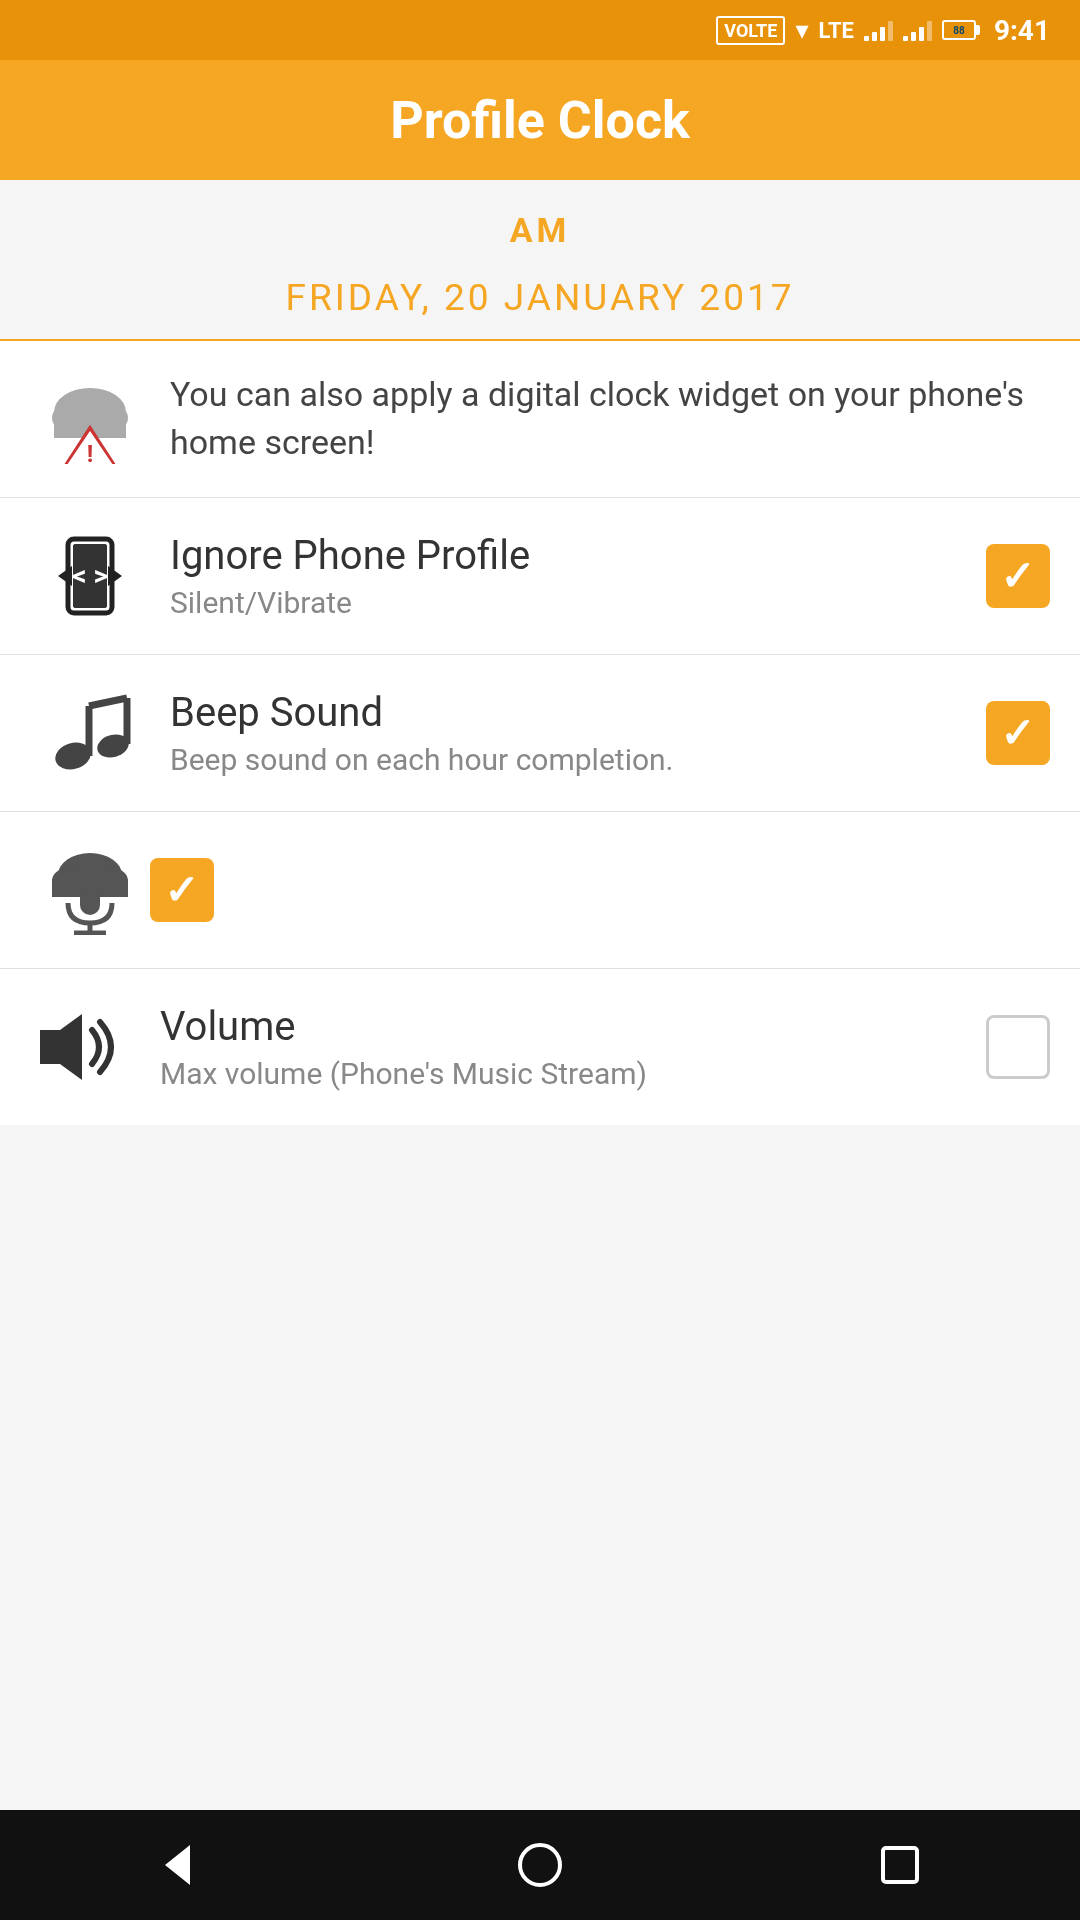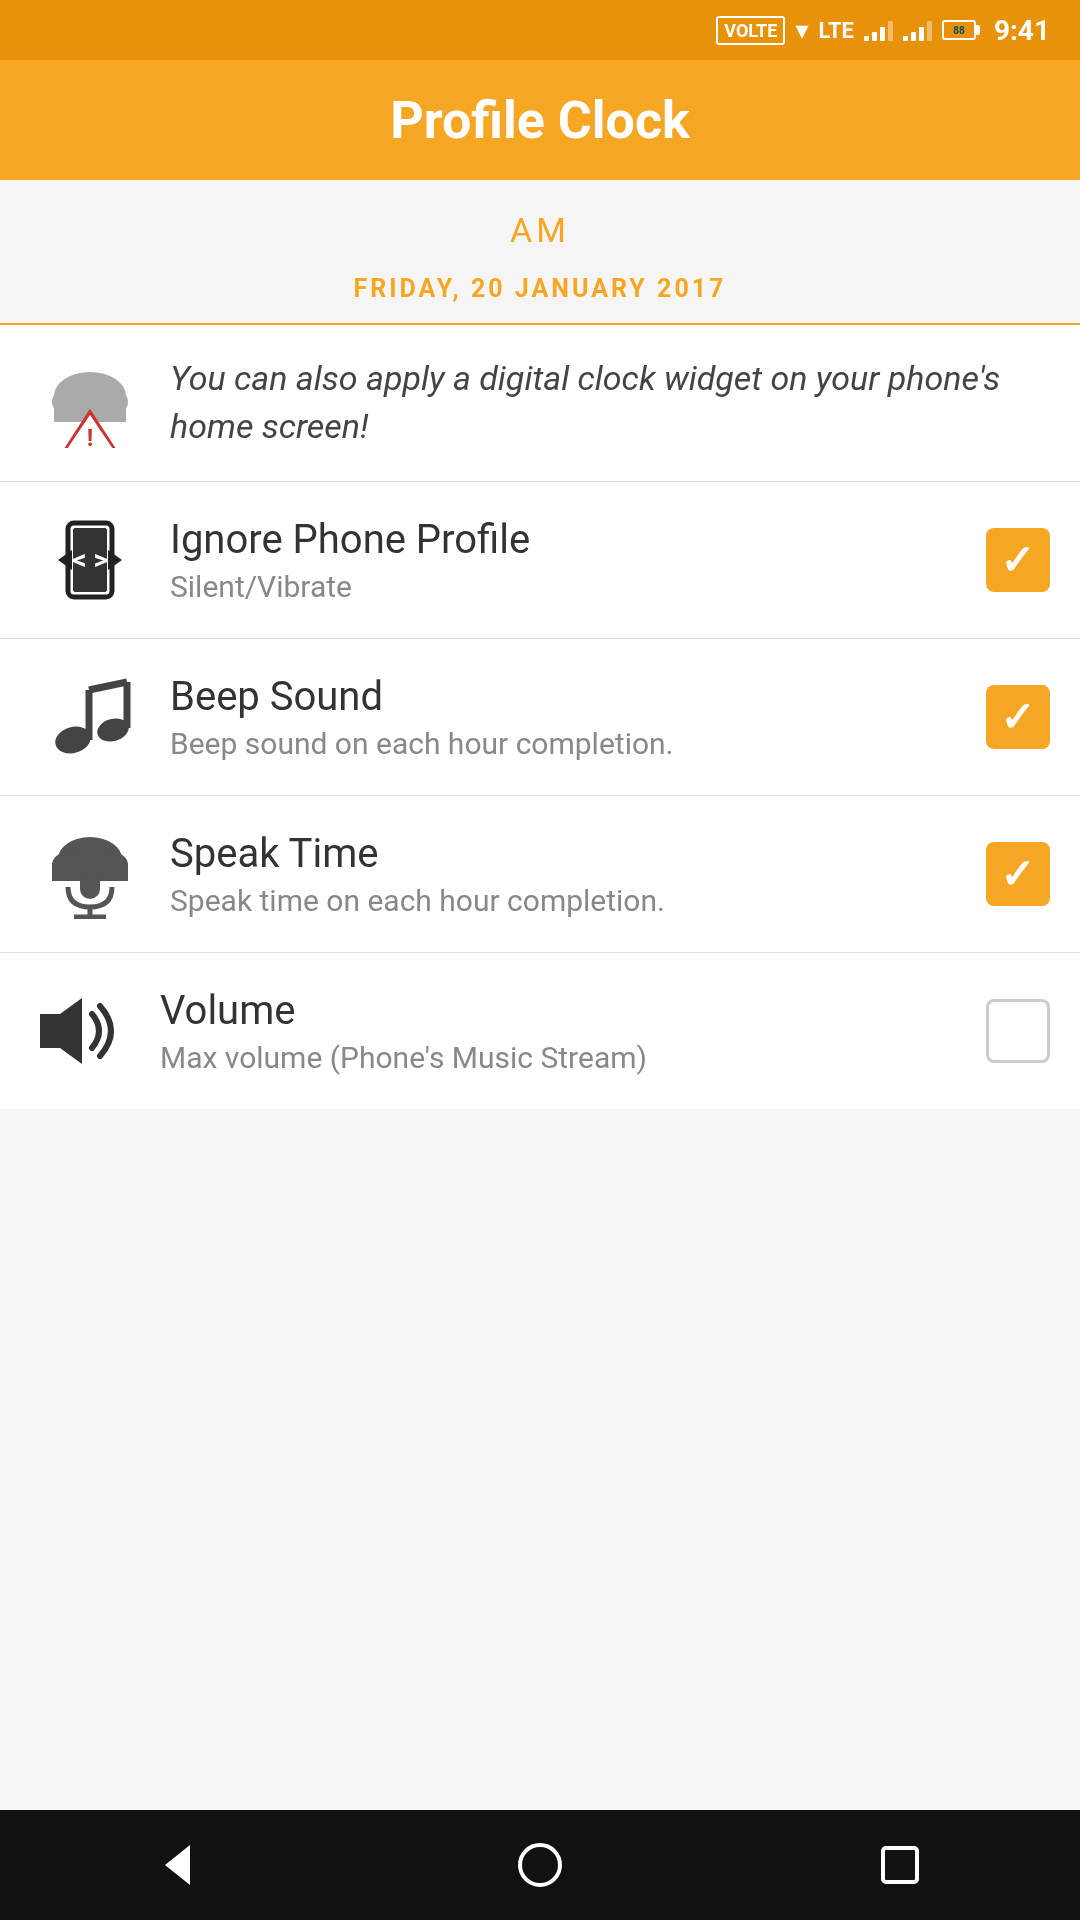--- a/index.html
+++ b/index.html
@@ -95,39 +95,39 @@
       display: flex;
       flex-direction: column;
       align-items: center;
       padding: 30px 0 20px;
       border-bottom: 2px solid #f5a623;
     }
 
     .clock-am-pm {
       color: #f5a623;
       font-size: 34px;
-      font-weight: 400;
+      font-weight: 700;
       letter-spacing: 4px;
-      margin-bottom: 8px;
+      margin-bottom: 0;
     }
 
     .clock-time {
       color: #f5a623;
       font-size: 160px;
       font-weight: 300;
       line-height: 1;
       letter-spacing: -4px;
     }
 
     .clock-date {
       color: #f5a623;
-      font-size: 25px;
-      font-weight: 700;
+      font-size: 37px;
+      font-weight: 400;
       letter-spacing: 3px;
-      margin-top: 16px;
+      margin-top: 26px;
     }
 
     
     .settings-list {
       background: white;
     }
 
     .settings-item {
       display: flex;
       align-items: center;
@@ -300,21 +300,21 @@
         <polygon points="50,58 29,89 71,89" fill="#fff5f5"></polygon>
 
         <text x="50" y="84" text-anchor="middle" font-size="22" fill="#cc3333" font-weight="bold">!</text>
 
         <polygon points="50,54 24,94 76,94" fill="none" stroke="#cc3333" stroke-width="3.5"></polygon>
         <polygon points="50,57 27,91 73,91" fill="white"></polygon>
         <text x="50" y="88" text-anchor="middle" font-size="24" fill="#cc3333" font-weight="bold">!</text>
       </svg>
     </div>
     <div class="settings-item-text">
-      <span style="font-size:34px;color:#444;line-height:1.4;font-style:italic;">You can also apply a digital clock widget on your phone's home screen!</span>
+      <span style="font-size:34px;color:#444;line-height:1.4;">You can also apply a digital clock widget on your phone's home screen!</span>
     </div>
   </div>
 
   <div class="settings-item">
     <div class="settings-item-icon">
       <svg width="80" height="90" viewBox="0 0 80 90">
 
         <rect x="18" y="8" width="44" height="74" rx="6" ry="6" fill="none" stroke="#222" stroke-width="5"></rect>
         <rect x="23" y="13" width="34" height="64" rx="3" ry="3" fill="#222"></rect>
 
@@ -365,24 +365,20 @@
         <ellipse cx="72" cy="36" rx="16" ry="13" fill="#555"></ellipse>
         <rect x="12" y="34" width="76" height="18" fill="#555"></rect>
 
         <rect x="40" y="42" width="20" height="28" rx="10" fill="#555"></rect>
 
         <path d="M28 58 Q28 78 50 78 Q72 78 72 58" fill="none" stroke="#555" stroke-width="5"></path>
 
         <line x1="50" y1="78" x2="50" y2="88" stroke="#555" stroke-width="5"></line>
         <line x1="34" y1="88" x2="66" y2="88" stroke="#555" stroke-width="5"></line>
       </svg>
-    </div>
-    <div class="settings-item-text">
-      <div class="settings-item-title">Speak Time</div>
-      <div class="settings-item-subtitle">Speak time on each hour completion.</div>
     </div>
     <div class="checkbox">
       <span class="checkmark">✓</span>
     </div>
   </div>
 
   <div class="settings-item" style="border-bottom: none; padding-left: 20px;">
     <div class="settings-item-icon">
       <svg width="100" height="90" viewBox="0 0 100 90">
 

